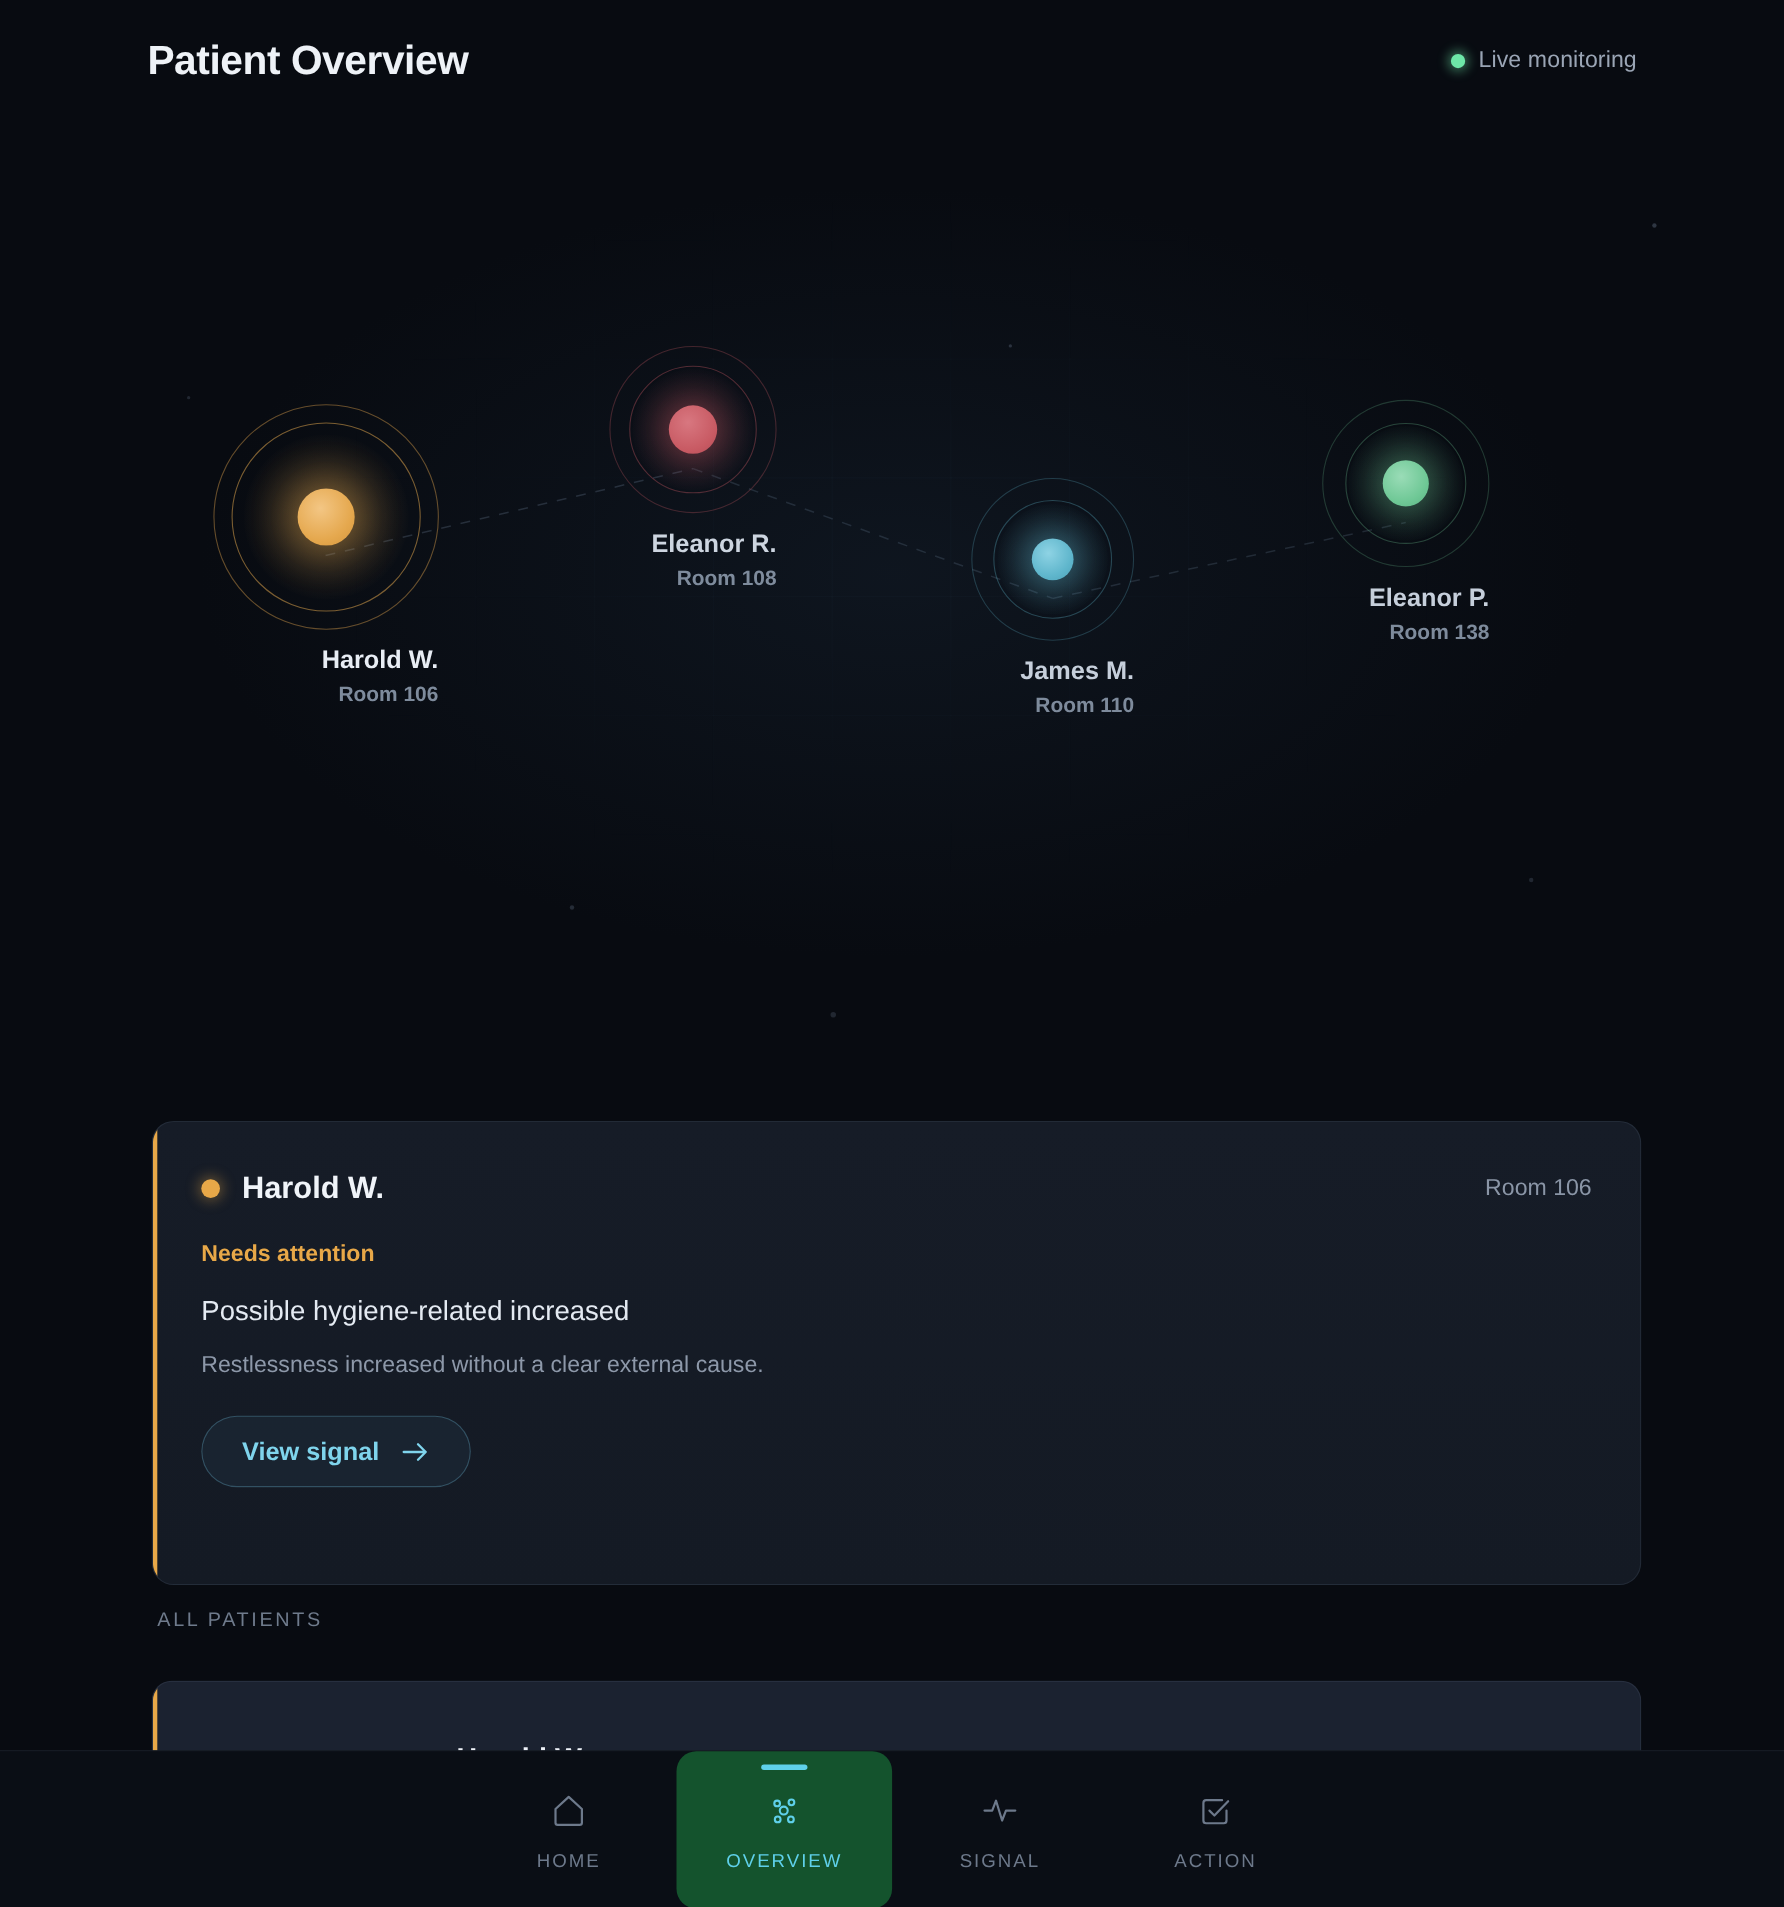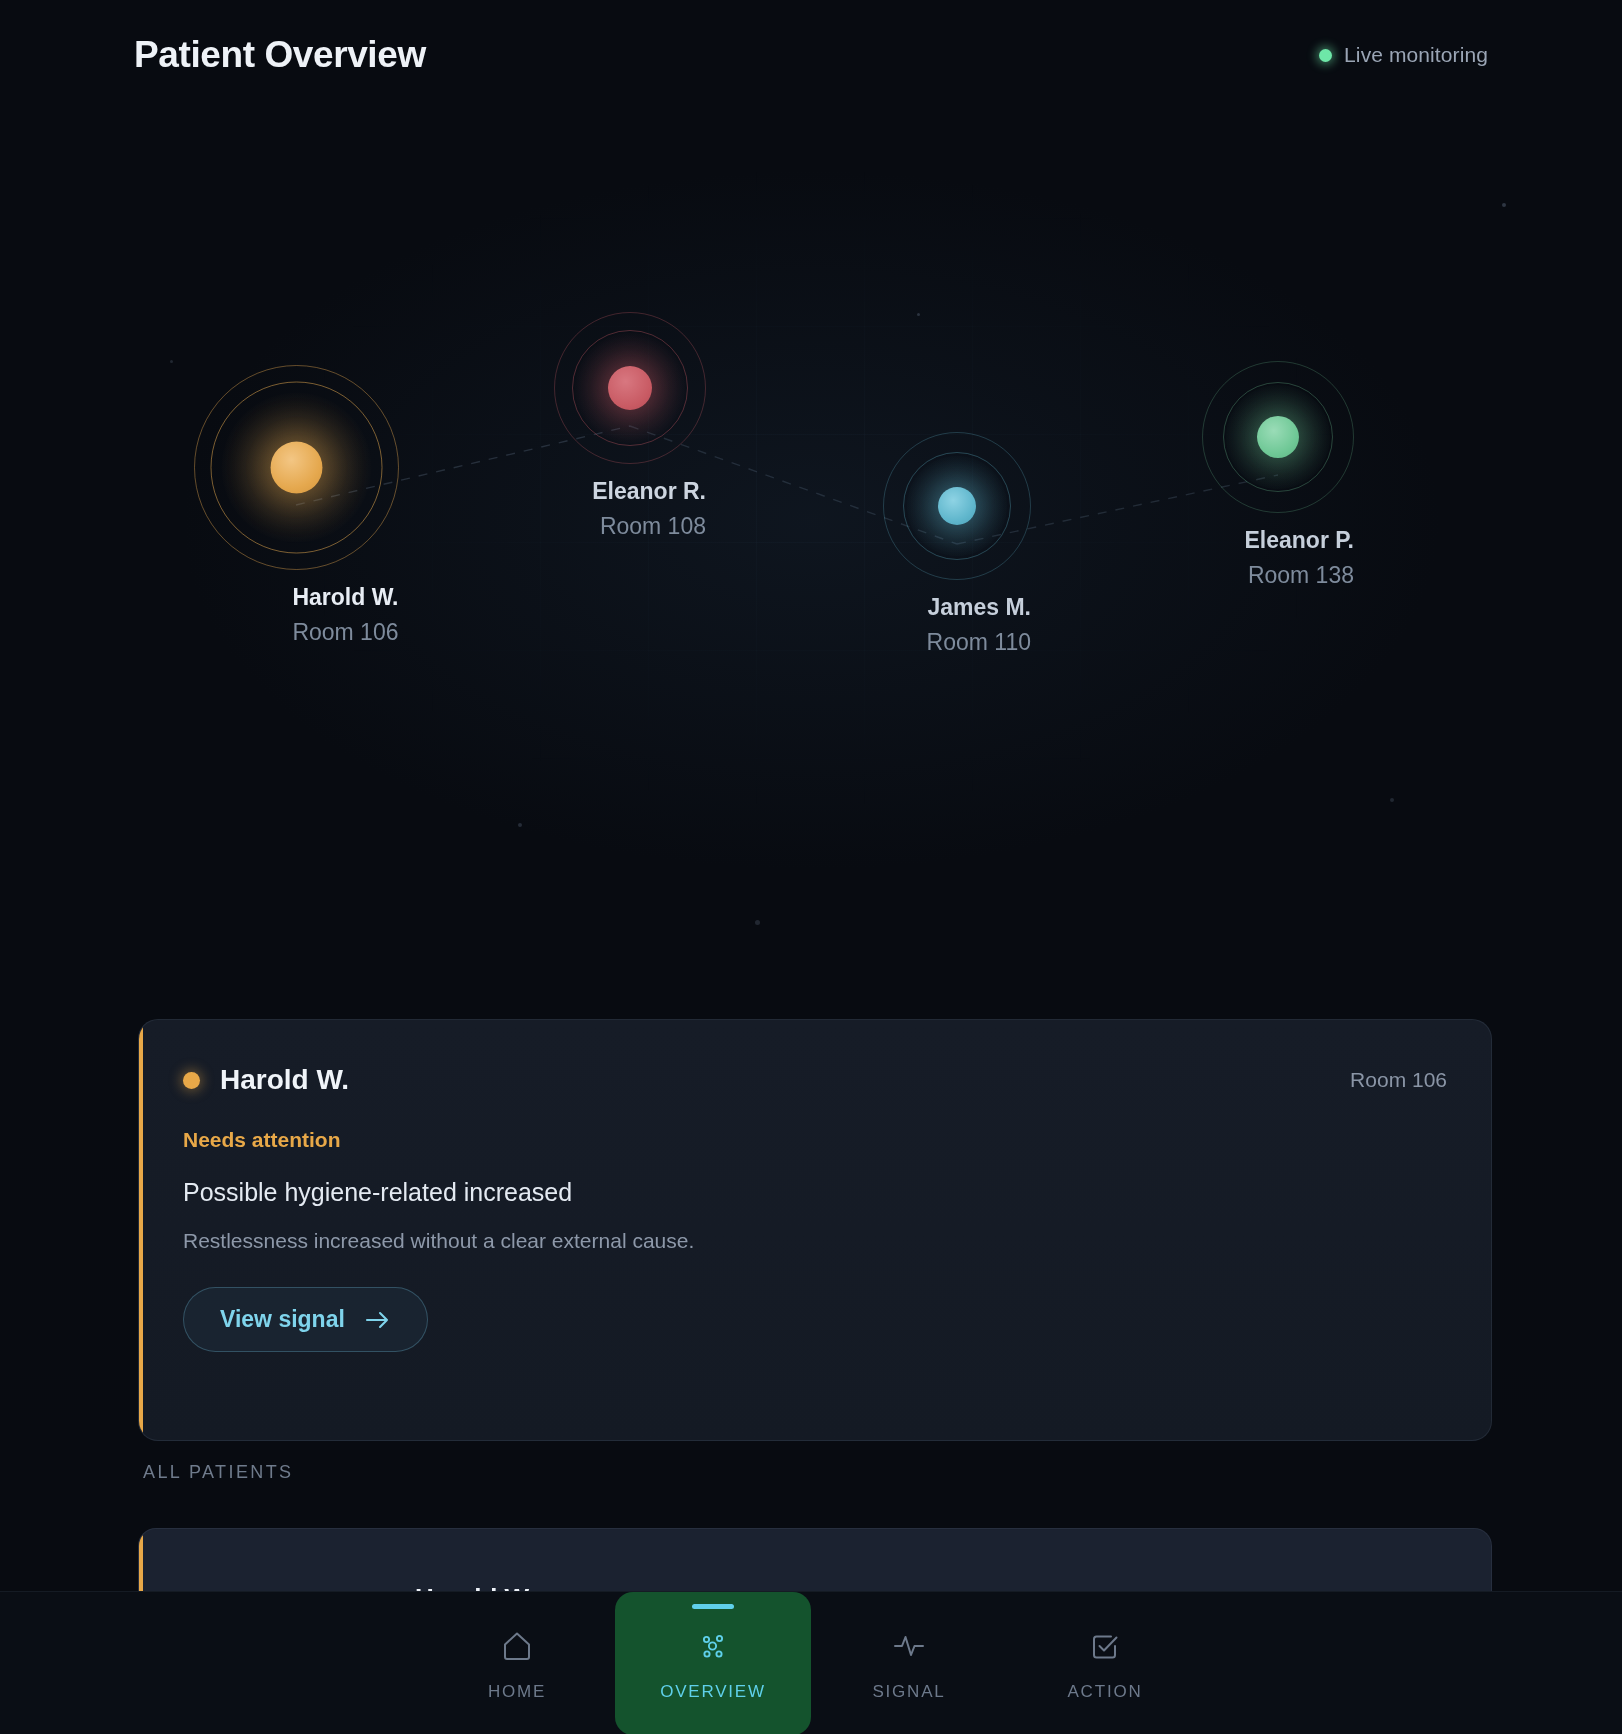--- a/index.html
+++ b/index.html
@@ -115,23 +115,24 @@
   }
   .node-name {
     margin-top: 14px;
     font-size: 23px;
     font-weight: 700;
     color: #e8edf4;
     white-space: nowrap;
   }
   .node-room {
     margin-top: 8px;
-    font-size: 23px;
+    font-size: 19px;
     color: #7e8b9c;
     white-space: nowrap;
+    font-weight: bold;
   }
   .node.dim .node-name { color: #cdd5e0; }
   .node.dim2 .node-name { color: #c6cfdb; }
 
   .speck {
     position: absolute;
     border-radius: 50%;
     background: #5d6a7e;
   }
 

